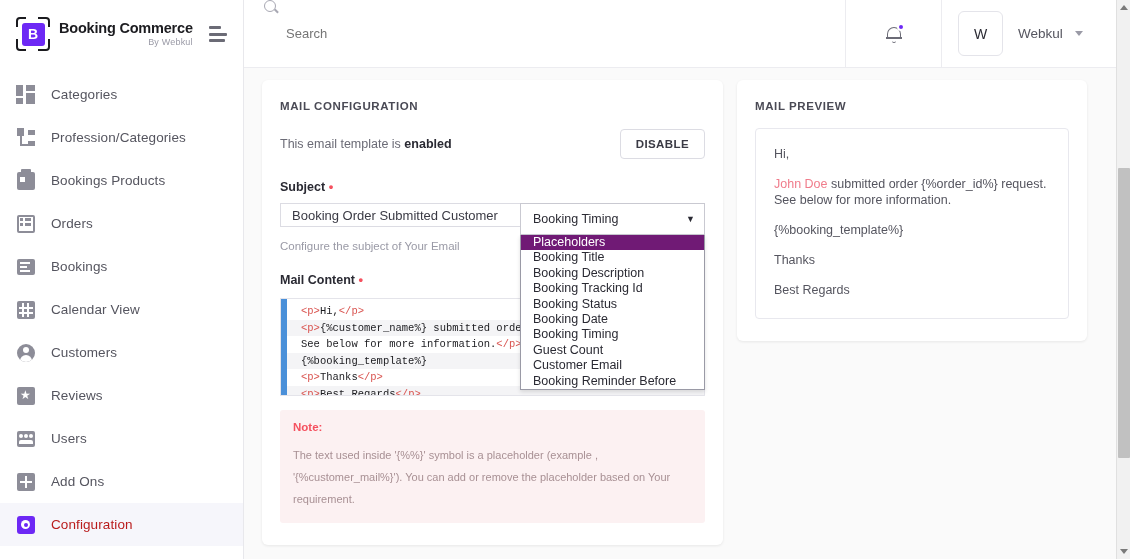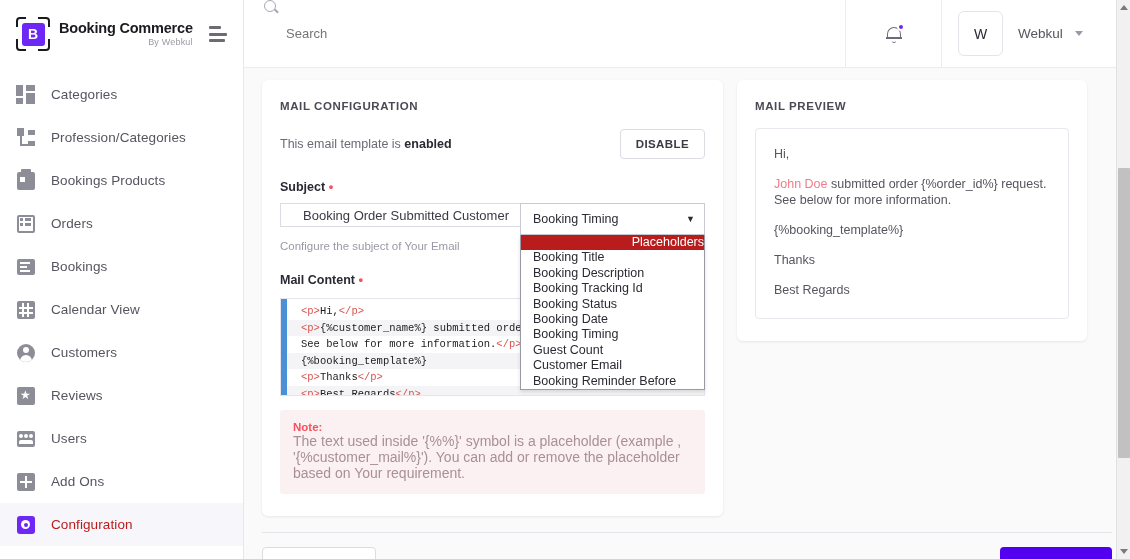--- a/index.html
+++ b/index.html
@@ -194,41 +194,41 @@
     color:#3a3a44; cursor:pointer; font-family:"Liberation Sans", sans-serif;
   }
   .field-label { font-size: 12.5px; font-weight: bold; color:#2a2a33; margin-top: 20px;}
   .req { color:#f5515f; font-size: 13px;}
 
   .subject-row { display:flex; margin-top: 9px; position:relative; }
   .subject-input {
     width: 240px; height: 20px;
     border: 1px solid #dcdce3; border-right:none;
     padding: 11px 11px; font-size: 13px; color:#3a3a44;
-    outline:none; font-family:"Liberation Sans", sans-serif; background:#fff;text-align:right;
+    outline:none; font-family:"Liberation Sans", sans-serif; background:#fff;
   }
   .ph-select {
     width: 185px; height: 32px;
     border: 1px solid #c9c9d1;
     background:#fff;
     display:flex; align-items:center; justify-content:space-between;
     padding: 0 9px 0 12px; font-size: 12.5px; color:#2a2a33;
     cursor:pointer;
   }
   .ph-select .arrow { font-size: 9px; color:#2a2a33;}
   .help-text { font-size: 11.5px; color:#9a9aa6; margin-top: 5px;}
 
   .dropdown {
     position:absolute; left: 240px; top: 32px; width: 185px;
     background:#fff; border:1px solid #9a9aa6; border-top:none;
     z-index: 50;
     box-shadow: 0 2px 4px rgba(0,0,0,0.12);
   }
   .dd-item { font-size: 12.5px; color:#2a2a33; padding: 1px 0 1px 12px; line-height:13.4px; }
-  .dd-item.sel { background:#b91c1c; color:#ffffff;text-align:right; }
+  .dd-item.sel { background:#701a75; color:#ffffff; }
 
   .editor {
     margin-top: 11px; height: 98px;
     border: 1px solid #e4e4ea;
     background:#fff; position:relative; overflow:hidden;
     display:flex;
   }
   .editor-gutter { width: 6px; background:#4a90d9; flex:0 0 6px;}
   .editor-body { flex:1 1 auto; position:relative; padding: 4px 0 0 14px;}
   .code-line {
@@ -237,21 +237,21 @@
     color:#1b1b1f; white-space:nowrap;
   }
   .code-line.alt { background:#f4f4f6; margin-left:-14px; padding-left:14px;}
   .tag { color:#d9534f; }
 
   .note {
     margin-top: 14px; background:#fcf1f2; border-radius: 3px;
     padding: 11px 13px 13px 13px;
   }
   .note-title { font-size: 11.5px; font-weight:bold; color:#f5515f; }
-  .note-body { font-size: 14px; color:#a89094; line-height: 16px; margin-top: 0;}
+  .note-body { font-size: 11px; color:#a89094; line-height: 22px; margin-top: 11px;}
 
   .preview-box {
     margin-top: 16px; border:1px solid #e8e8ee; border-radius: 4px;
     padding: 17px 18px 20px 18px;
   }
   .pv-line { font-size: 12.5px; color:#55555f; line-height:16px; margin-bottom: 14px;}
   .pv-line:last-child{ margin-bottom: 0;}
   .pv-name { color:#f07c8b; }
 
   .footer-sep { border-top: 1px solid #e4e4ea; margin: 16px 0 0 0;}

